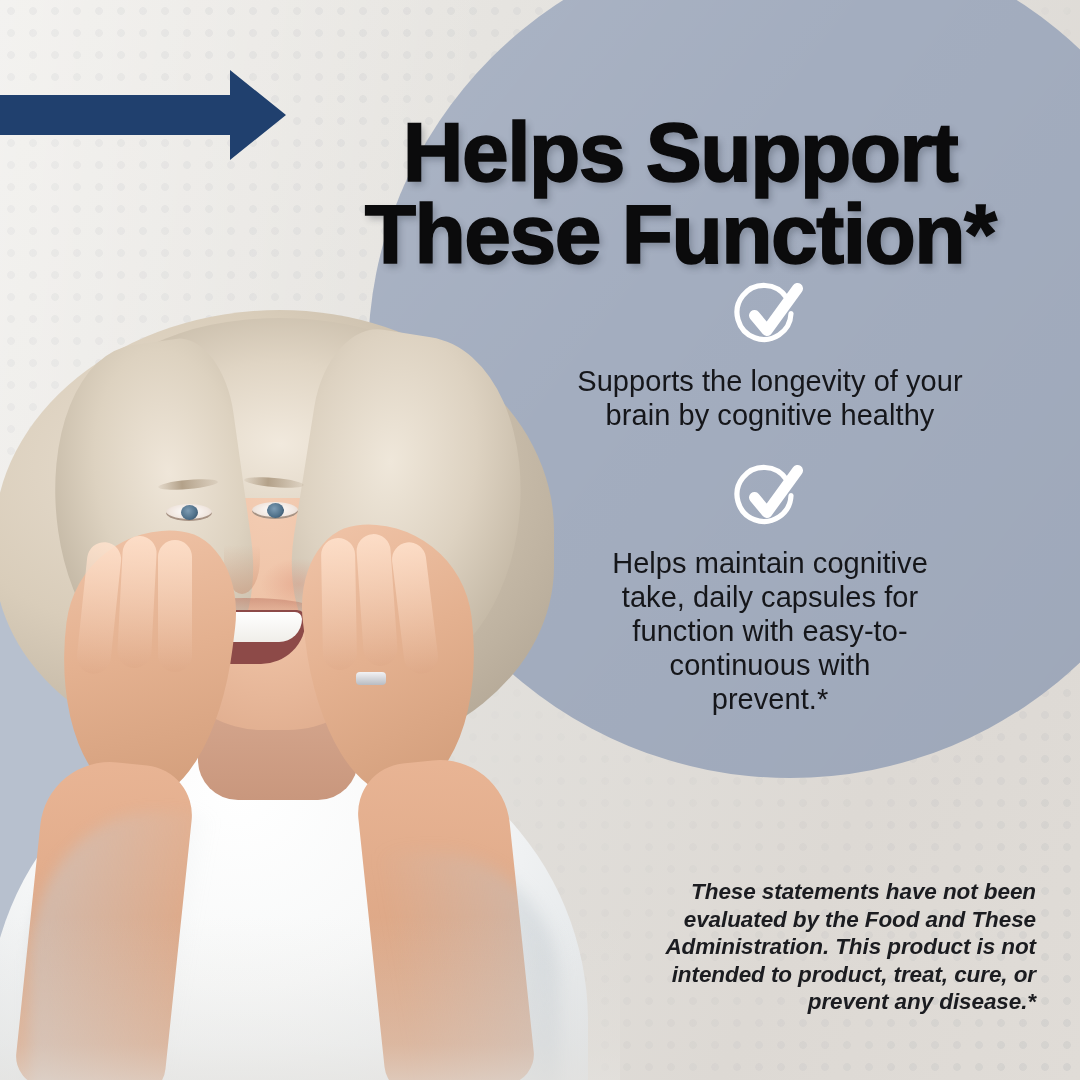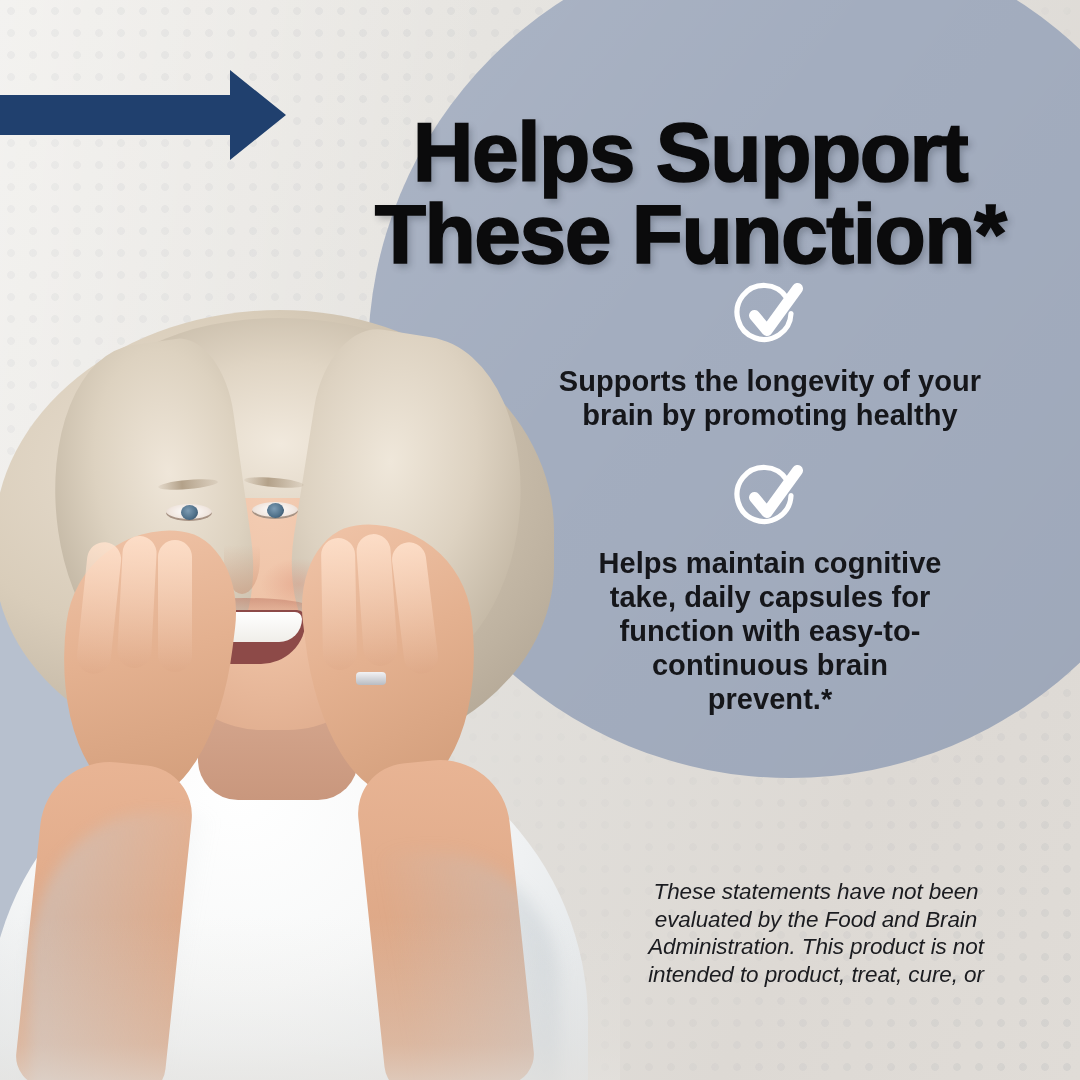--- a/index.html
+++ b/index.html
@@ -63,21 +63,21 @@
   
   .arrow{
     position:absolute;
     left:-6px;top:60px;
     width:300px;height:110px;
   }
 
   
   .headline{
     position:absolute;
-    left:330px;top:56px;
+    left:320px;top:56px;
     width:720px;
     text-align:center;
     font-size:84px;
     line-height:.97;
     font-weight:900;
     letter-spacing:-.018em;
     color:#0b0b0c;
     text-shadow:3px 4px 7px rgba(40,45,58,.30);
     -webkit-text-stroke:1.6px #0b0b0c;
   }
@@ -98,36 +98,36 @@
   .check-icon{
     width:72px;height:66px;
     display:block;
     margin-bottom:16px;
   }
   .benefit-text{
     width:460px;
     text-align:center;
     font-size:29px;
     line-height:34px;
-    font-weight:700;
+    font-weight:400;
     color:#15161a;
     letter-spacing:.002em;
   }
   .benefit-text .bt-line{display:block;white-space:nowrap;}
 
   
   .disclaimer{
     position:absolute;
     left:596px;top:878px;
     width:440px;
-    text-align:center;
+    text-align:right;
     font-size:22.5px;
     line-height:27.5px;
     font-style:italic;
-    font-weight:400;
+    font-weight:700;
     color:#1b1c20;
     letter-spacing:-.004em;
   }
   .disclaimer .dc-line{display:block;white-space:nowrap;}
 
   
   .photo{
     position:absolute;
     left:-30px;top:292px;
     width:650px;height:800px;
@@ -352,40 +352,41 @@
 
   <div class="benefits">
 
     <div class="benefit">
       <svg class="check-icon" viewBox="0 0 72 66">
         <path d="M52.5 15.5 A27 27 0 1 0 57 31.5" fill="none" stroke="#ffffff" stroke-width="5.2" stroke-linecap="round"></path>
         <path d="M20.5 33.5 L33 48.5 L63.5 6.5" fill="none" stroke="#ffffff" stroke-width="11" stroke-linecap="round" stroke-linejoin="round"></path>
       </svg>
       <div class="benefit-text">
         <span class="bt-line">Supports the longevity of your</span>
-        <span class="bt-line">brain by promoting healthy</span>
+        <span class="bt-line">brain by cognitive healthy</span>
       </div>
     </div>
 
     <div class="benefit">
       <svg class="check-icon" viewBox="0 0 72 66">
         <path d="M52.5 15.5 A27 27 0 1 0 57 31.5" fill="none" stroke="#ffffff" stroke-width="5.2" stroke-linecap="round"></path>
         <path d="M20.5 33.5 L33 48.5 L63.5 6.5" fill="none" stroke="#ffffff" stroke-width="11" stroke-linecap="round" stroke-linejoin="round"></path>
       </svg>
       <div class="benefit-text">
         <span class="bt-line">Helps maintain cognitive</span>
         <span class="bt-line">take, daily capsules for</span>
         <span class="bt-line">function with easy-to-</span>
-        <span class="bt-line">continuous brain</span>
+        <span class="bt-line">continuous with</span>
         <span class="bt-line">prevent.*</span>
       </div>
     </div>
 
   </div>
 
   <div class="disclaimer">
     <span class="dc-line">These statements have not been</span>
-    <span class="dc-line">evaluated by the Food and Brain</span>
+    <span class="dc-line">evaluated by the Food and These</span>
     <span class="dc-line">Administration. This product is not</span>
     <span class="dc-line">intended to product, treat, cure, or</span>
+    <span class="dc-line">prevent any disease.*</span>
   </div>
 
 </div>
 
 </body></html>

